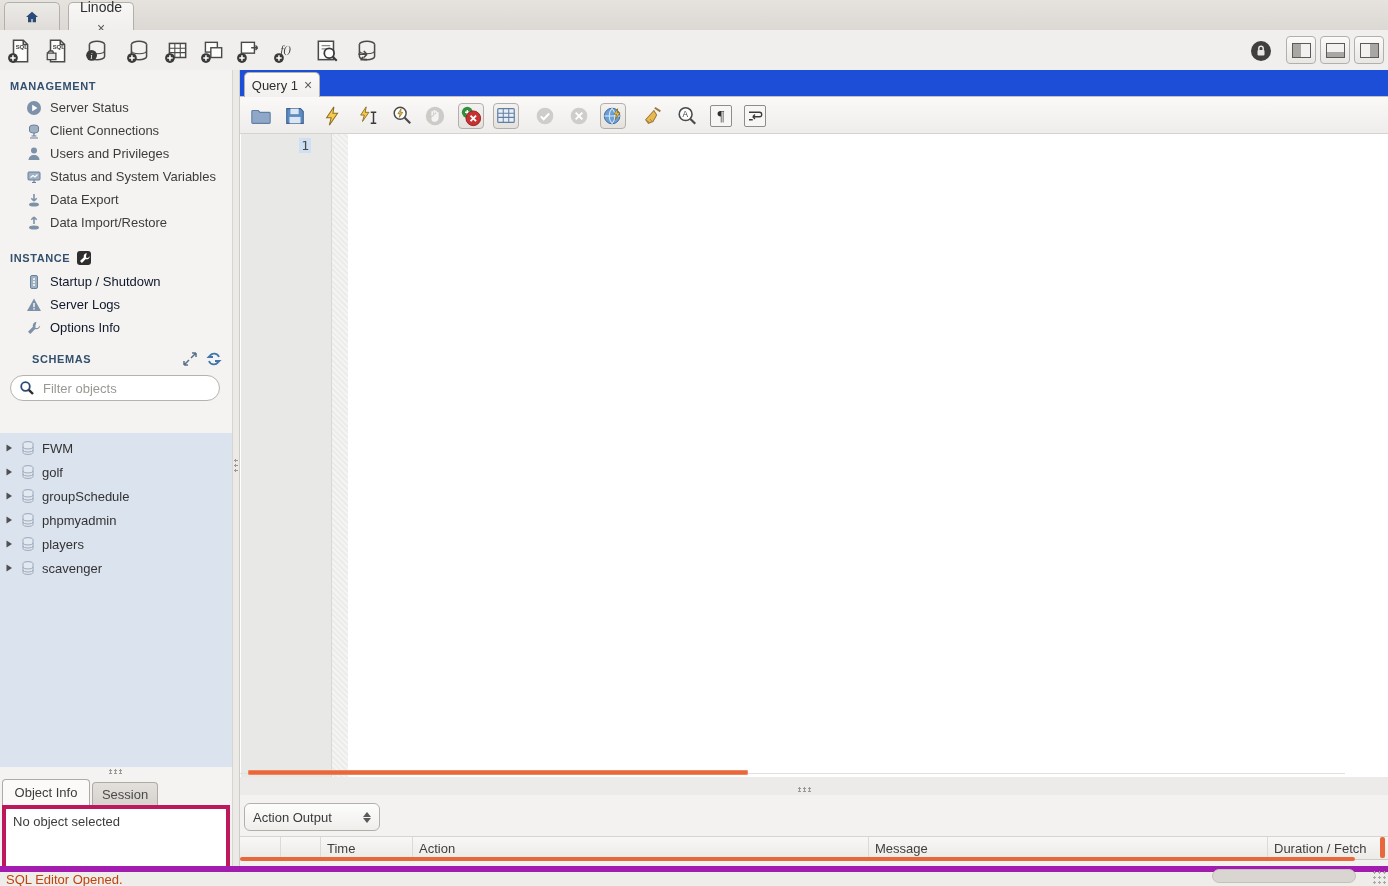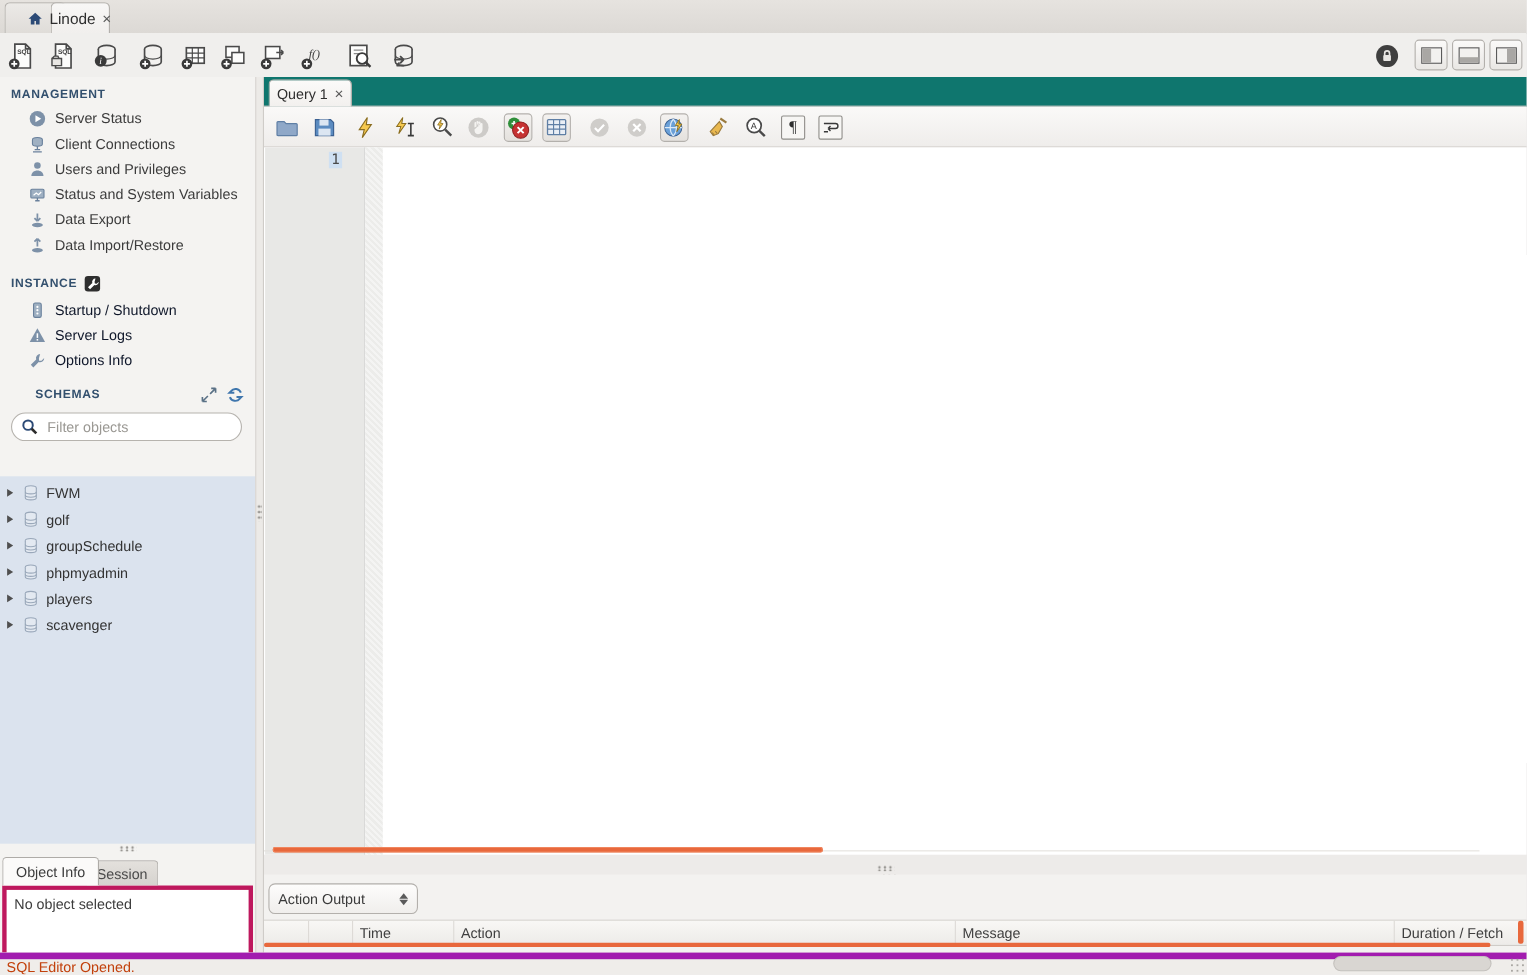--- a/index.html
+++ b/index.html
@@ -2,21 +2,21 @@
 <html><head>
 <meta charset="utf-8">
 <style>
   html,body{margin:0;padding:0;background:#edebe9;font-family:"Liberation Sans",sans-serif;}
   #app{position:relative;width:1388px;height:886px;background:#edebe9;overflow:hidden;font-size:13px;color:#3c3c3c;}
   .abs{position:absolute;}
   
   .tabbar{left:0;top:0;width:1388px;height:30px;background:linear-gradient(#e6e3df,#dcd9d5);border-bottom:1px solid #c9c6c2;}
   .wtab{position:absolute;top:2px;height:28px;border:1px solid #b3b0ac;border-bottom:none;border-radius:5px 5px 0 0;display:flex;align-items:center;justify-content:center;gap:6px;box-sizing:border-box;}
   .wtab.home{left:4px;width:56px;background:linear-gradient(#eceae7,#dfdcd8);}
-  .wtab.active{left:46px;width:54px;background:linear-gradient(#f8f7f6,#f1efed);font-size:14px;color:#2e2e2e;}
+  .wtab.active{left:68px;width:66px;background:linear-gradient(#f8f7f6,#f1efed);font-size:14px;color:#2e2e2e;flex-direction:column;}
   .closex{color:#5a5a5a;font-size:14px;line-height:1;cursor:default;}
   
   .maintb{left:0;top:30px;width:1388px;height:40px;background:#f0efed;}
   .tbtn{position:absolute;top:7px;width:28px;height:28px;display:flex;align-items:center;justify-content:center;}
   .panelbtn{position:absolute;top:6px;width:30px;height:28px;border:1px solid #b3b0ac;border-radius:4px;background:linear-gradient(#fbfaf9,#e9e7e4);display:flex;align-items:center;justify-content:center;box-sizing:border-box;}
   .pinner{width:17px;height:13px;border:1px solid #5a5a5a;background:#f2f1ef;position:relative;}
   .pinner::after{content:"";position:absolute;background:#a9a7a4;}
   .pinner.left::after{left:0;top:0;bottom:0;width:8px;}
   .pinner.bottom::after{left:0;right:0;bottom:0;height:5px;}
   .pinner.right::after{right:0;top:0;bottom:0;width:8px;}
@@ -33,27 +33,27 @@
   .filterwrap input{border:none;outline:none;flex:1;font-family:"Liberation Sans",sans-serif;font-size:13px;color:#8b5cf6;background:transparent;}
   .filterwrap input::placeholder{color:#9a9893;}
   .tree{background:#dbe3ee;width:232px;height:334px;padding-top:3px;box-sizing:border-box;margin-top:32px;}
   .trow{height:24px;display:flex;align-items:center;gap:6px;padding-left:4px;}
   .tri{width:10px;height:10px;flex:0 0 10px;}
   .trow .lbl{color:#333;}
   .grip-h{width:16px;height:5px;margin:2px auto 0 auto;background:radial-gradient(circle,#9a9894 1px,transparent 1.4px);background-size:5px 3px;}
   .infotabs{position:relative;height:27px;margin-top:4px;}
   .itab{position:absolute;bottom:0;height:26px;border:1px solid #aeaba7;border-bottom:none;border-radius:4px 4px 0 0;display:flex;align-items:center;justify-content:center;font-size:13px;box-sizing:border-box;}
   .itab.active{left:2px;width:88px;background:#fbfaf9;z-index:2;}
-  .itab.inactive{left:78px;width:66px;background:linear-gradient(#e3e0dc,#d6d3cf);color:#4a4a4a;height:23px;}
+  .itab.inactive{left:92px;width:66px;background:linear-gradient(#e3e0dc,#d6d3cf);color:#4a4a4a;height:23px;}
   .infobox{margin:0 2px;width:228px;height:90px;background:#fff;border:4px solid #be185d;box-sizing:border-box;padding:5px 7px;color:#3c3c3c;}
   
   .vsplit{left:232px;top:70px;width:8px;height:796px;background:#eceae7;border-left:1px solid #d8d5d1;border-right:1px solid #cfccc8;box-sizing:border-box;}
   .grip-v{position:absolute;left:1px;top:388px;width:4px;height:16px;background:radial-gradient(circle,#9a9894 1px,transparent 1.4px);background-size:3px 5px;}
   
-  .qtabstrip{left:240px;top:70px;width:1148px;height:27px;background:#0f766e;border-bottom:1px solid #c5c2be;box-sizing:border-box;}
+  .qtabstrip{left:240px;top:70px;width:1148px;height:27px;background:#1d4ed8;border-bottom:1px solid #c5c2be;box-sizing:border-box;}
   .qtab{position:absolute;left:4px;top:2px;width:76px;height:25px;background:linear-gradient(#fbfaf9,#f2f0ee);border:1px solid #b3b0ac;border-bottom:none;border-radius:5px 5px 0 0;display:flex;align-items:center;justify-content:center;gap:6px;box-sizing:border-box;font-size:13px;color:#2e2e2e;}
   .edtb{left:240px;top:97px;width:1148px;height:37px;background:linear-gradient(#fafa f9,#efedeb);background:linear-gradient(#faf9f8,#efedeb);border-bottom:1px solid #d6d3cf;box-sizing:border-box;}
   .etbtn{position:absolute;top:6px;width:26px;height:26px;display:flex;align-items:center;justify-content:center;}
   .etbtn.framed{border:1px solid #b3b0ac;border-radius:4px;background:linear-gradient(#f4f2f0,#e4e1dd);box-sizing:border-box;}
   .etbtn.boxed{border:1px solid #8f8d89;border-radius:2px;background:#f7f6f4;width:22px;height:22px;top:8px;box-sizing:border-box;}
   .editor{left:240px;top:134px;width:1148px;height:643px;background:#fff;}
   .gutter{position:absolute;left:1px;top:0;width:91px;height:643px;background:#e8e8e6;border-right:1px solid #d8d8d6;box-sizing:border-box;text-align:right;}
   .lnum{display:inline-block;margin:4px 20px 0 0;padding:0 2px;background:#cfe0f2;color:#4a4a4a;font-family:"DejaVu Sans Mono",monospace;font-size:13px;}
   .markstrip{position:absolute;left:92px;top:0;width:16px;height:643px;background:repeating-linear-gradient(45deg,#f4f4f3 0 2px,#ececea 2px 4px);}
   .hscroll-orange{position:absolute;left:8px;bottom:2px;width:500px;height:5px;background:#e8683c;border-radius:2px;box-shadow:0 0 0 1px #f0865e inset;}

